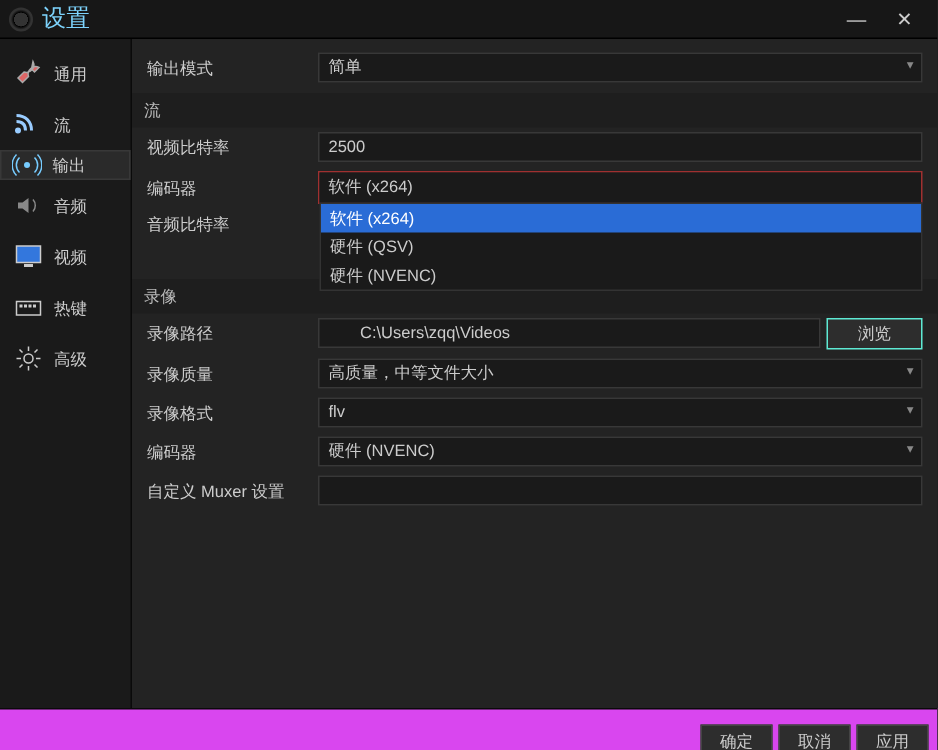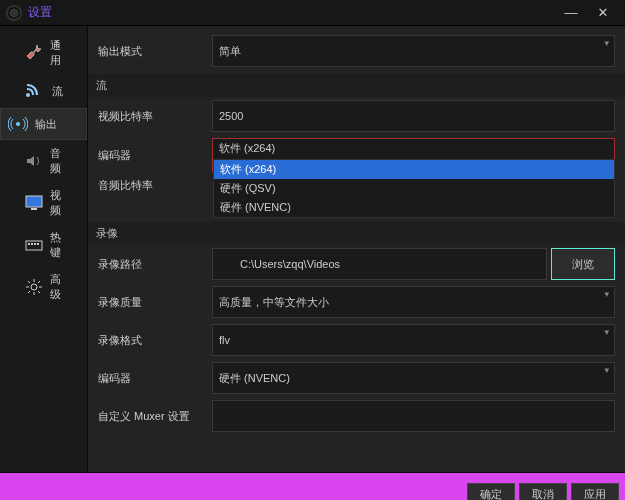--- a/index.html
+++ b/index.html
@@ -1,30 +1,30 @@
 <!DOCTYPE html>
 <html><head>
 <meta charset="utf-8">
 <style>
 * { margin: 0; padding: 0; box-sizing: border-box; font-family: "Microsoft YaHei", sans-serif; }
 body { background: #1e1e1e; width: 625px; height: 500px; overflow: hidden; color: #ccc; font-size: 11px; }
 .titlebar { height: 26px; background: #171717; display: flex; align-items: center; padding: 0 6px; border-bottom: 1px solid #000; }
 .titlebar .logo { width: 16px; height: 16px; border-radius: 50%; background: radial-gradient(circle, #333 40%, #000 42%, #333 60%); margin-right: 6px; }
-.titlebar .title { flex: 1; color: #8b5cf6; font-size: 12px; }
+.titlebar .title { flex: 1; color: #7dd3fc; font-size: 16px; }
 .titlebar .winbtn { width: 32px; text-align: center; color: #ccc; font-size: 13px; cursor: pointer; }
 .main { display: flex; height: 446px; }
 .sidebar { width: 88px; background: #1a1a1a; border-right: 1px solid #0a0a0a; padding-top: 6px; }
-.navitem { display: flex; align-items: center; gap: 6px; padding: 6px 24px; color: #ccc; cursor: pointer; }
+.navitem { display: flex; align-items: center; gap: 6px; padding: 6px 8px; color: #ccc; cursor: pointer; }
 .navitem.sel { background: #2a2a2a; }
 .navicon { width: 22px; height: 22px; display: flex; align-items: center; justify-content: center; }
 .content { flex: 1; background: #232323; overflow: auto; }
 .row { display: flex; align-items: center; padding: 3px 10px; gap: 6px; }
 .lbl { width: 108px; text-align: left; color: #ccc; }
 .field { flex: 1; }
-.sel, .inp { background: #1a1a1a; border: 1px solid #383838; color: #ccc; height: 32px; padding: 2px 6px; width: 100%; font-size: 11px; }
+.sel, .inp { background: #1a1a1a; border: 1px solid #383838; color: #ccc; height: 20px; padding: 2px 6px; width: 100%; font-size: 11px; }
 .shdr { background: #1e1e1e; padding: 4px 8px; color: #bbb; margin-top: 4px; }
 .dropdown { position: relative; border: 1px solid #a03030; }
 .ddlist { position: absolute; left: 0; top: 20px; right: -1px; background: #1a1a1a; border: 1px solid #333; z-index: 10; }
 .dditem { padding: 2px 6px; color: #ccc; cursor: pointer; }
 .dditem.hi { background: #2a6cd6; color: #fff; }
 .chk { display: flex; align-items: center; gap: 4px; }
 .chk input { width: 12px; height: 12px; }
 .btnrow { height: 44px; background: #d946ef; display: flex; justify-content: flex-end; align-items: center; gap: 4px; padding: 0 6px; border-top: 1px solid #0a0a0a; }
 .btn { background: #2d2d2d; border: 1px solid #444; color: #ccc; padding: 3px 12px; cursor: pointer; font-size: 11px; }
 .browse { background: #2d2d2d; border: 1px solid #5eead4; color: #ccc; padding: 2px 20px; cursor: pointer; font-size: 11px; }

